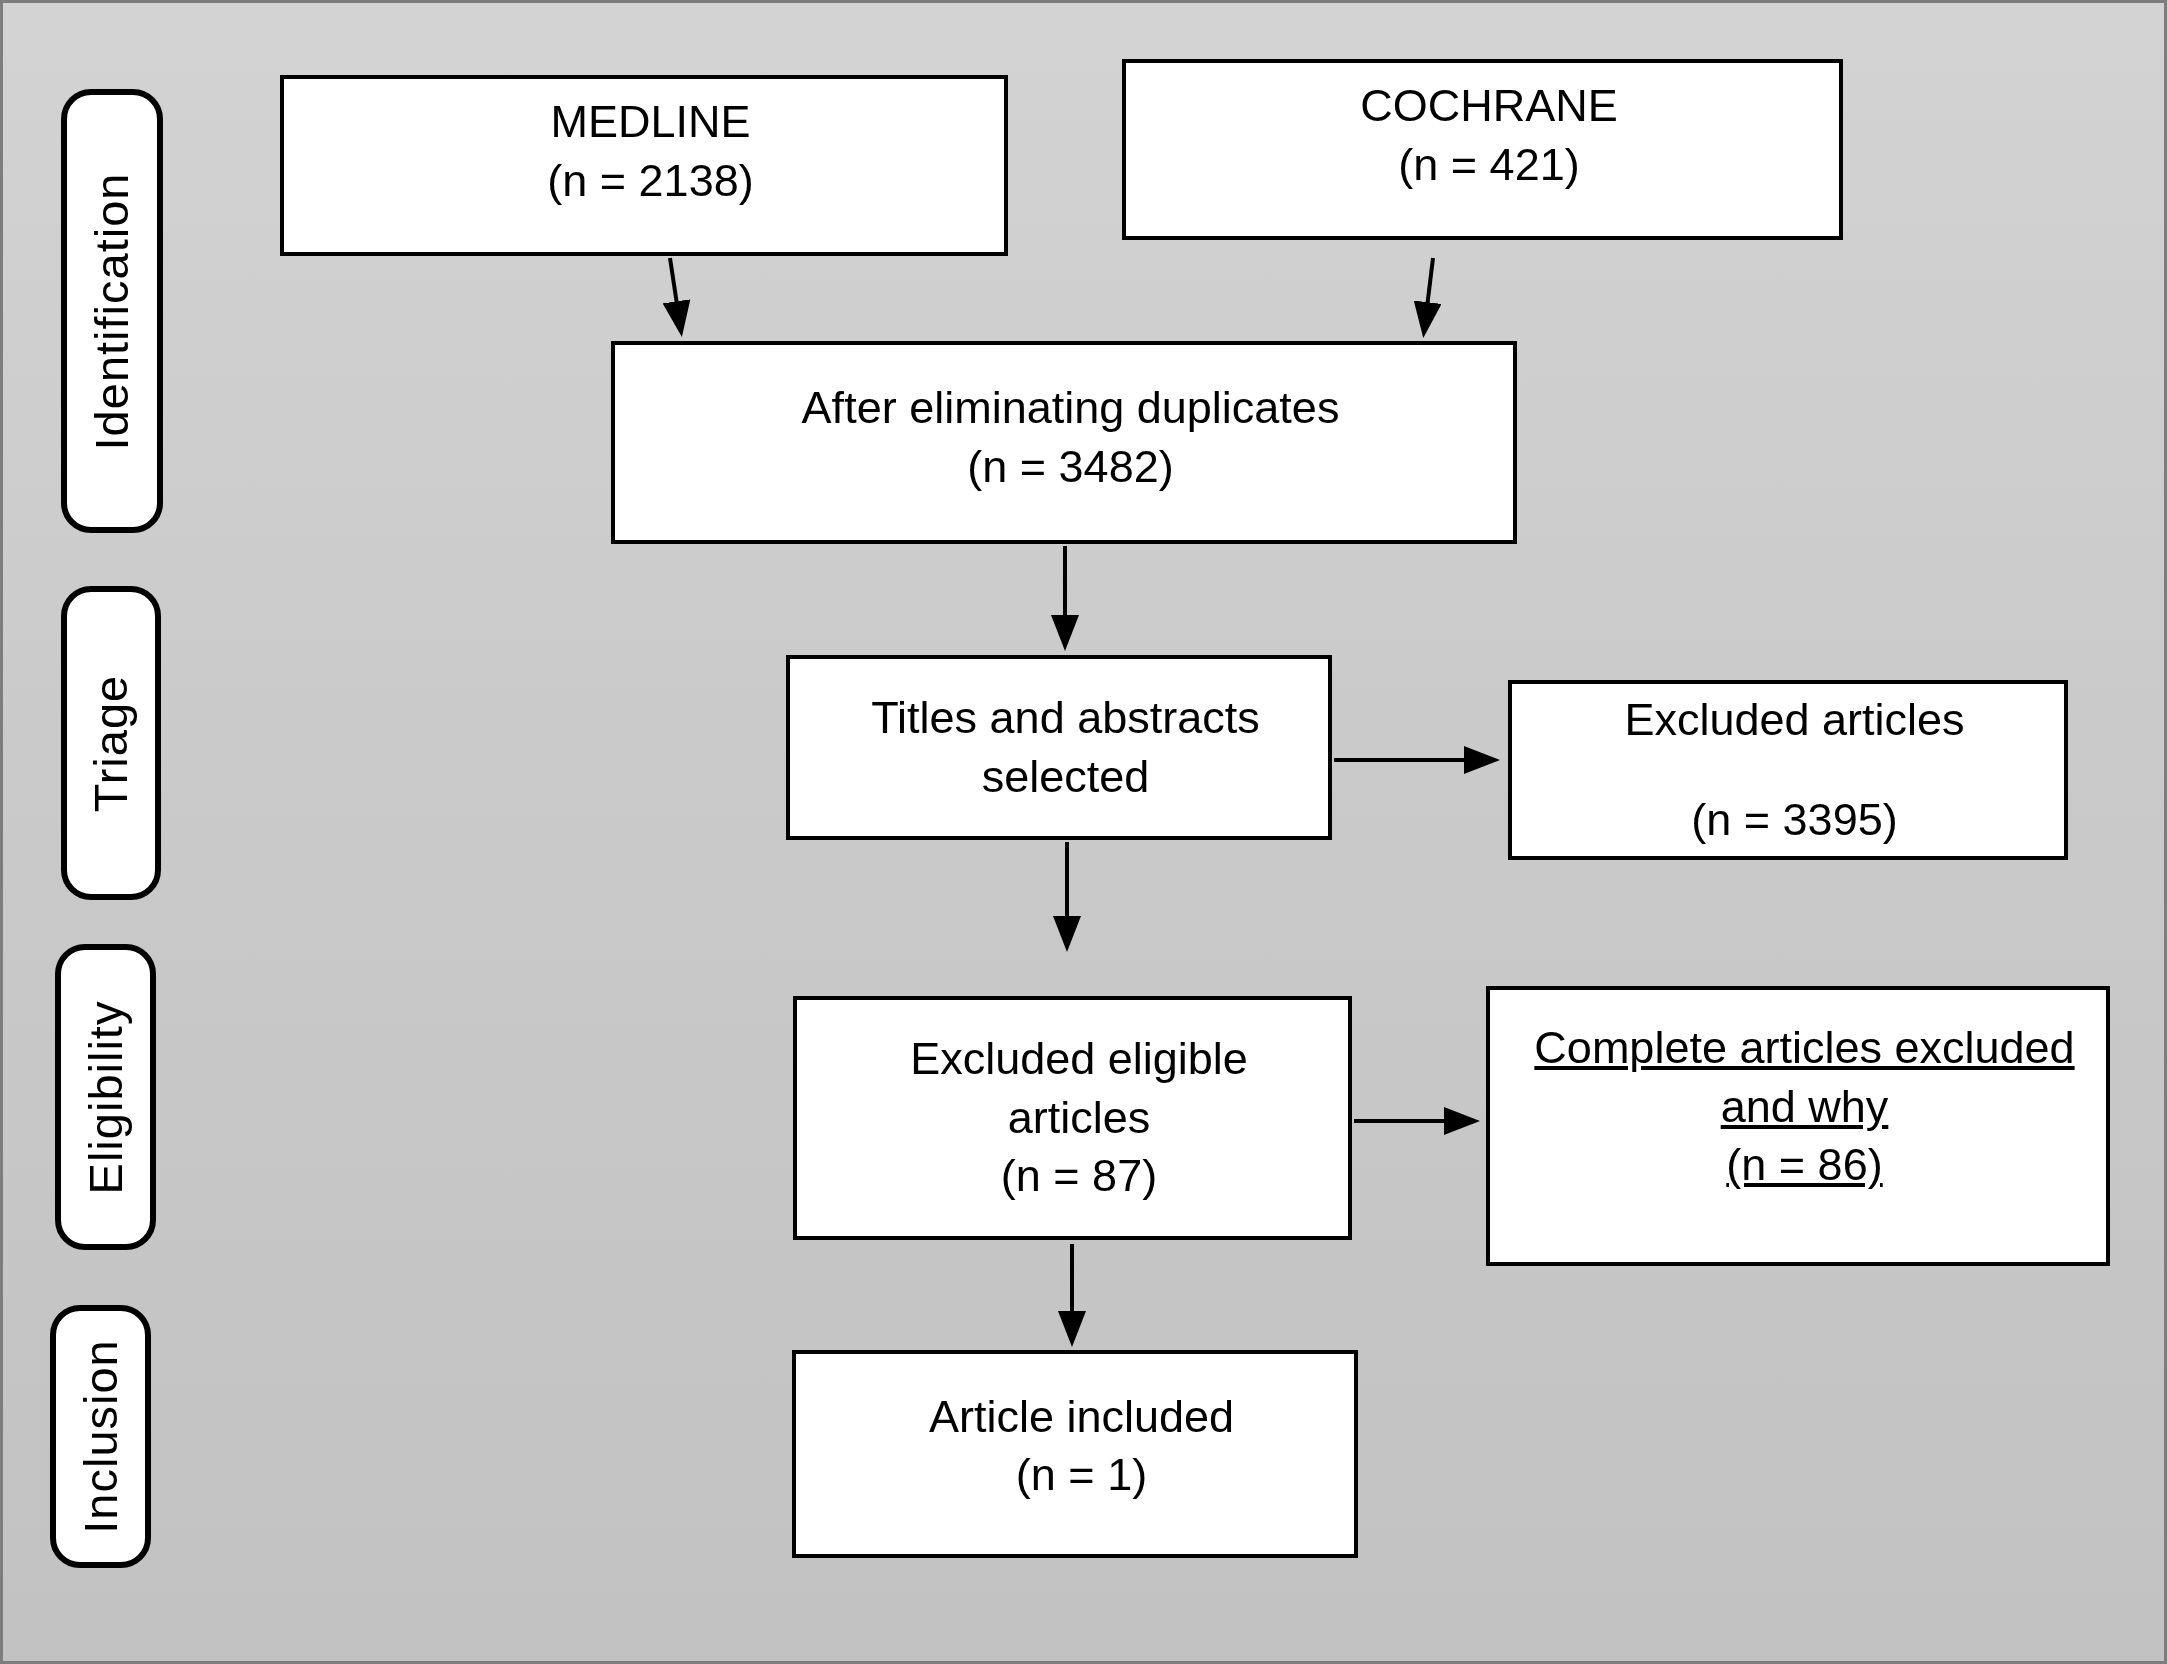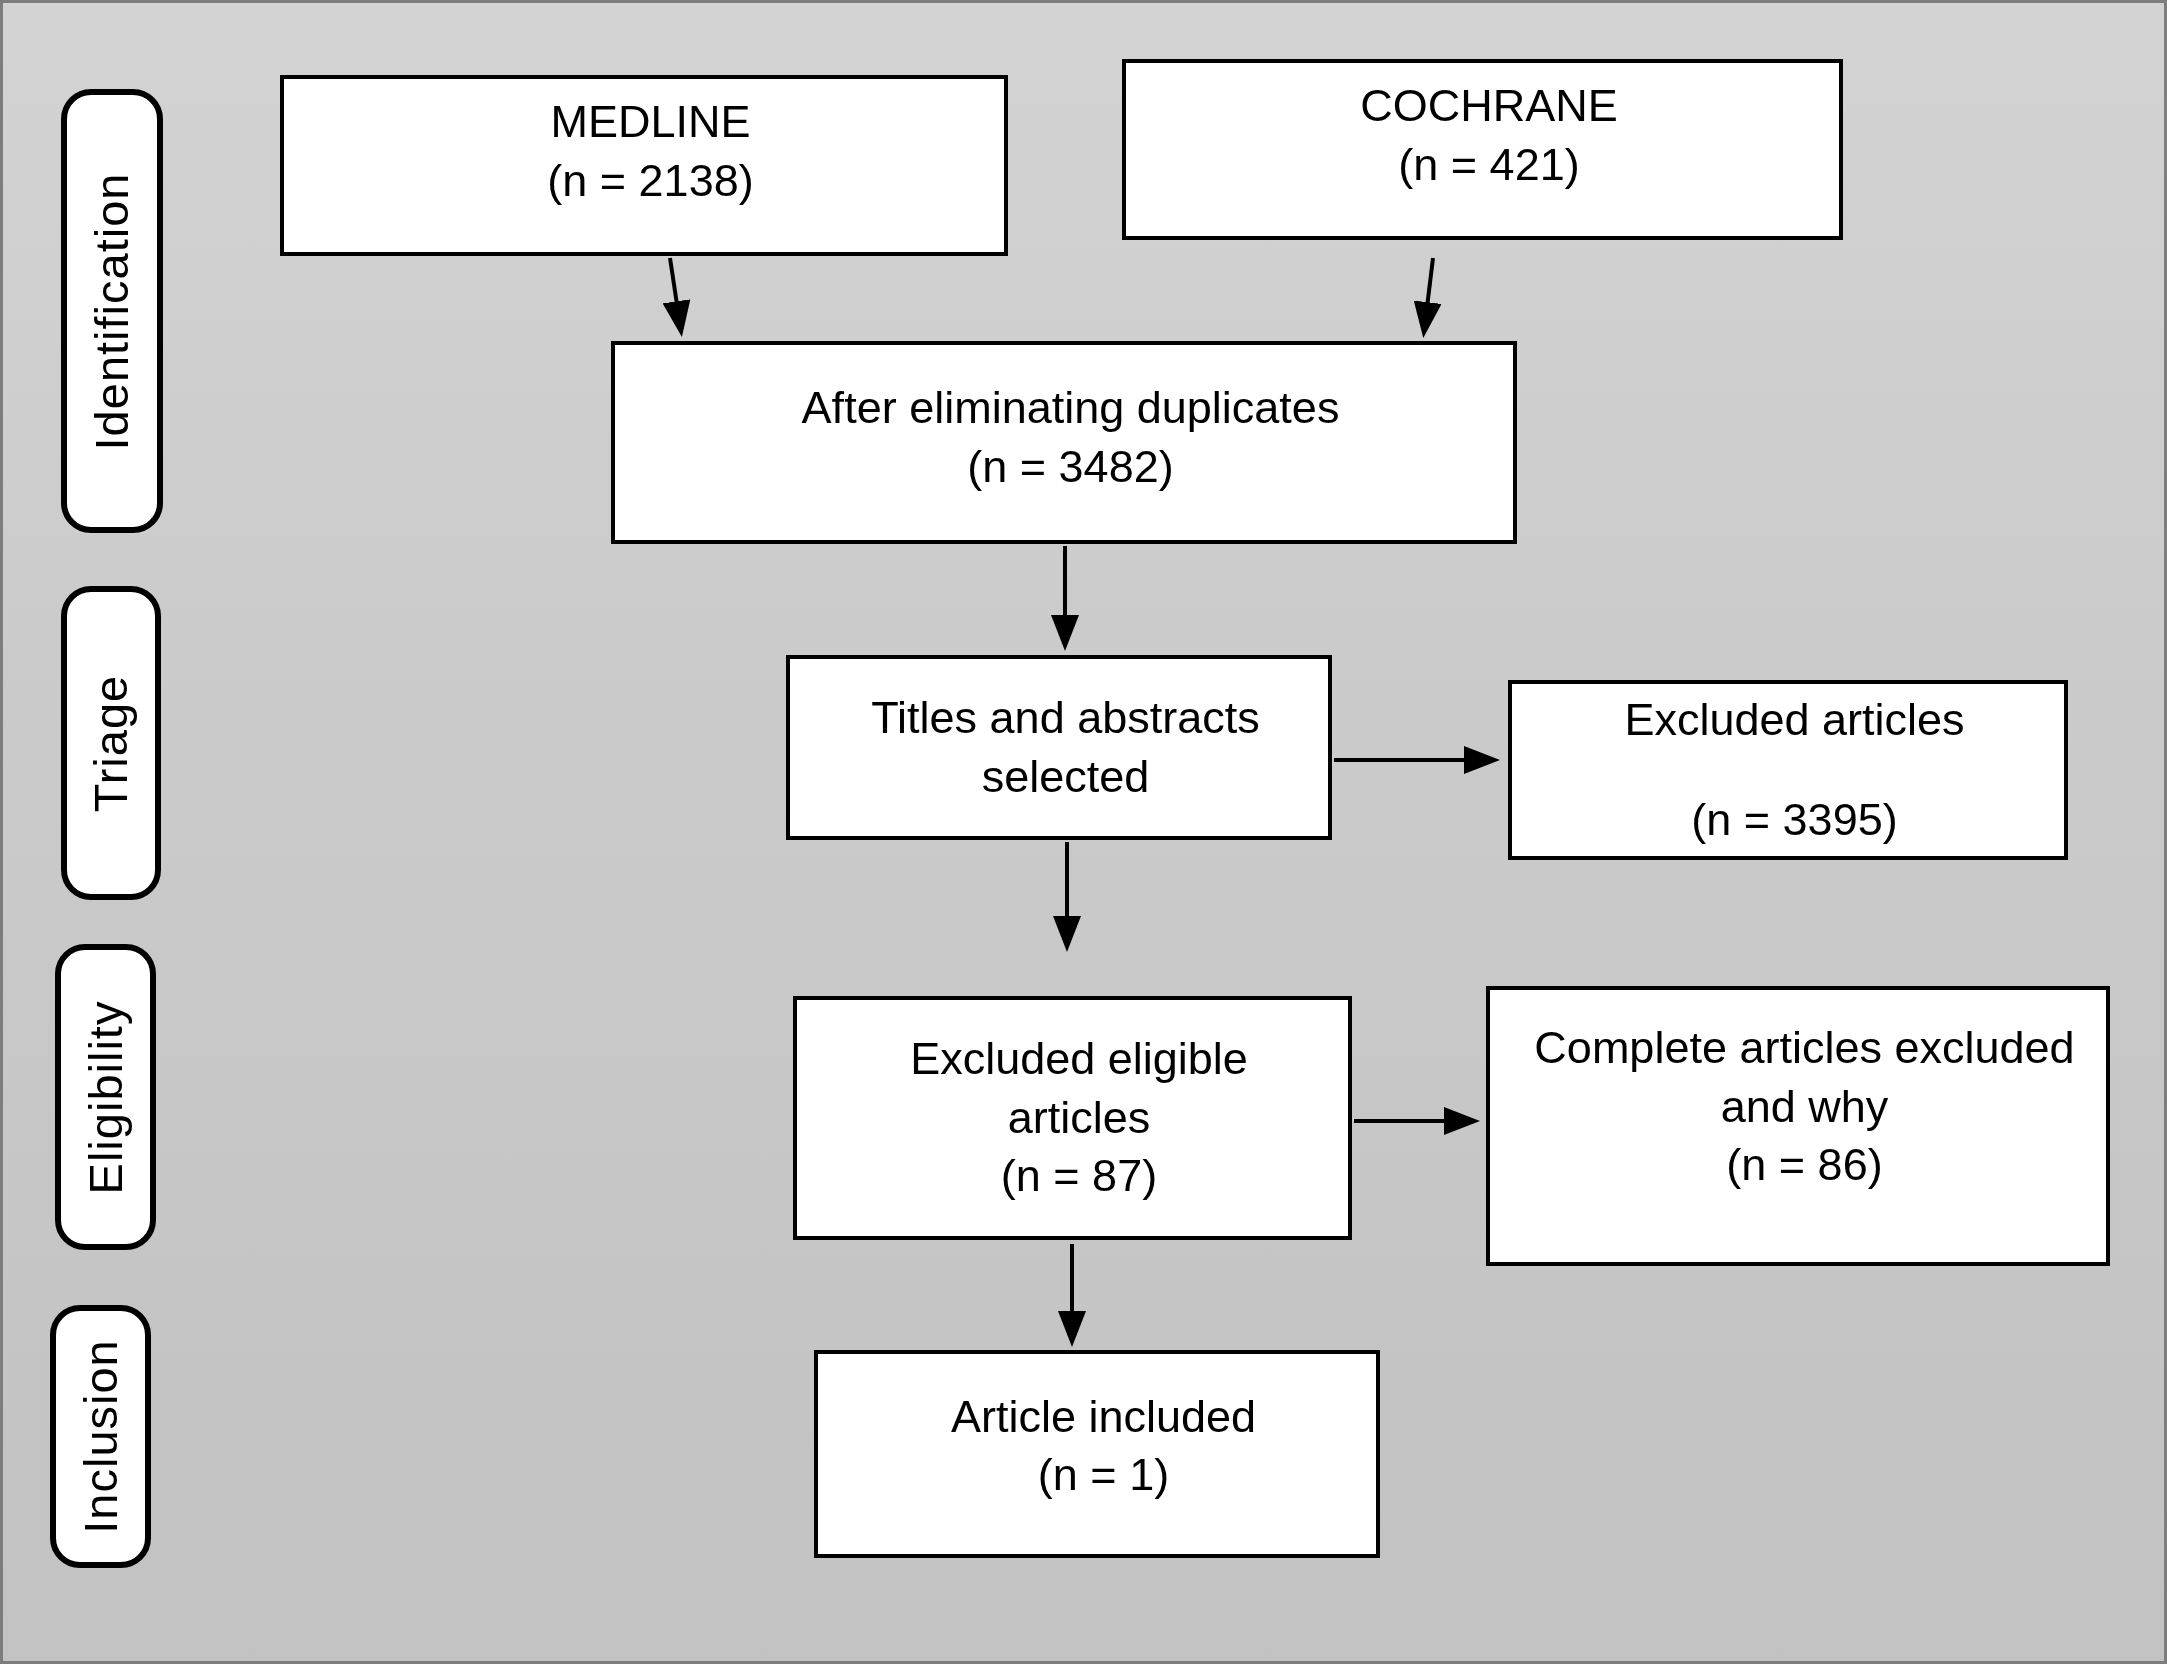--- a/index.html
+++ b/index.html
@@ -30,22 +30,22 @@
     padding-left:13px;
   }
   .box span{display:block;white-space:nowrap;}
 
   .box-medline       {left:277px; top:72px;  width:728px; height:181px; padding-bottom:28px;}
   .box-cochrane      {left:1119px;top:56px;  width:721px; height:181px; padding-bottom:28px;}
   .box-duplicates    {left:608px; top:338px; width:906px; height:203px; padding-bottom:10px;}
   .box-titles        {left:783px; top:652px; width:546px; height:185px;}
   .box-excluded      {left:1505px;top:677px; width:560px; height:180px;gap:41px;}
   .box-eligible      {left:790px; top:993px; width:559px; height:244px;}
-  .box-excluded-full {left:1483px;top:983px; width:624px; height:280px; padding-bottom:38px;}
-  .box-included      {left:811px; top:1347px;width:566px; height:208px; padding-bottom:16px;}
+  .box-excluded-full {left:1483px;top:983px; width:624px; height:280px; padding-bottom:38px;text-decoration:underline;}
+  .box-included      {left:789px; top:1347px;width:566px; height:208px; padding-bottom:16px;}
 
   
   .stage{
     position:absolute;
     box-sizing:border-box;
     background:#fff;
     border:6px solid #000;
     border-radius:30px;
     display:flex;
     align-items:center;

